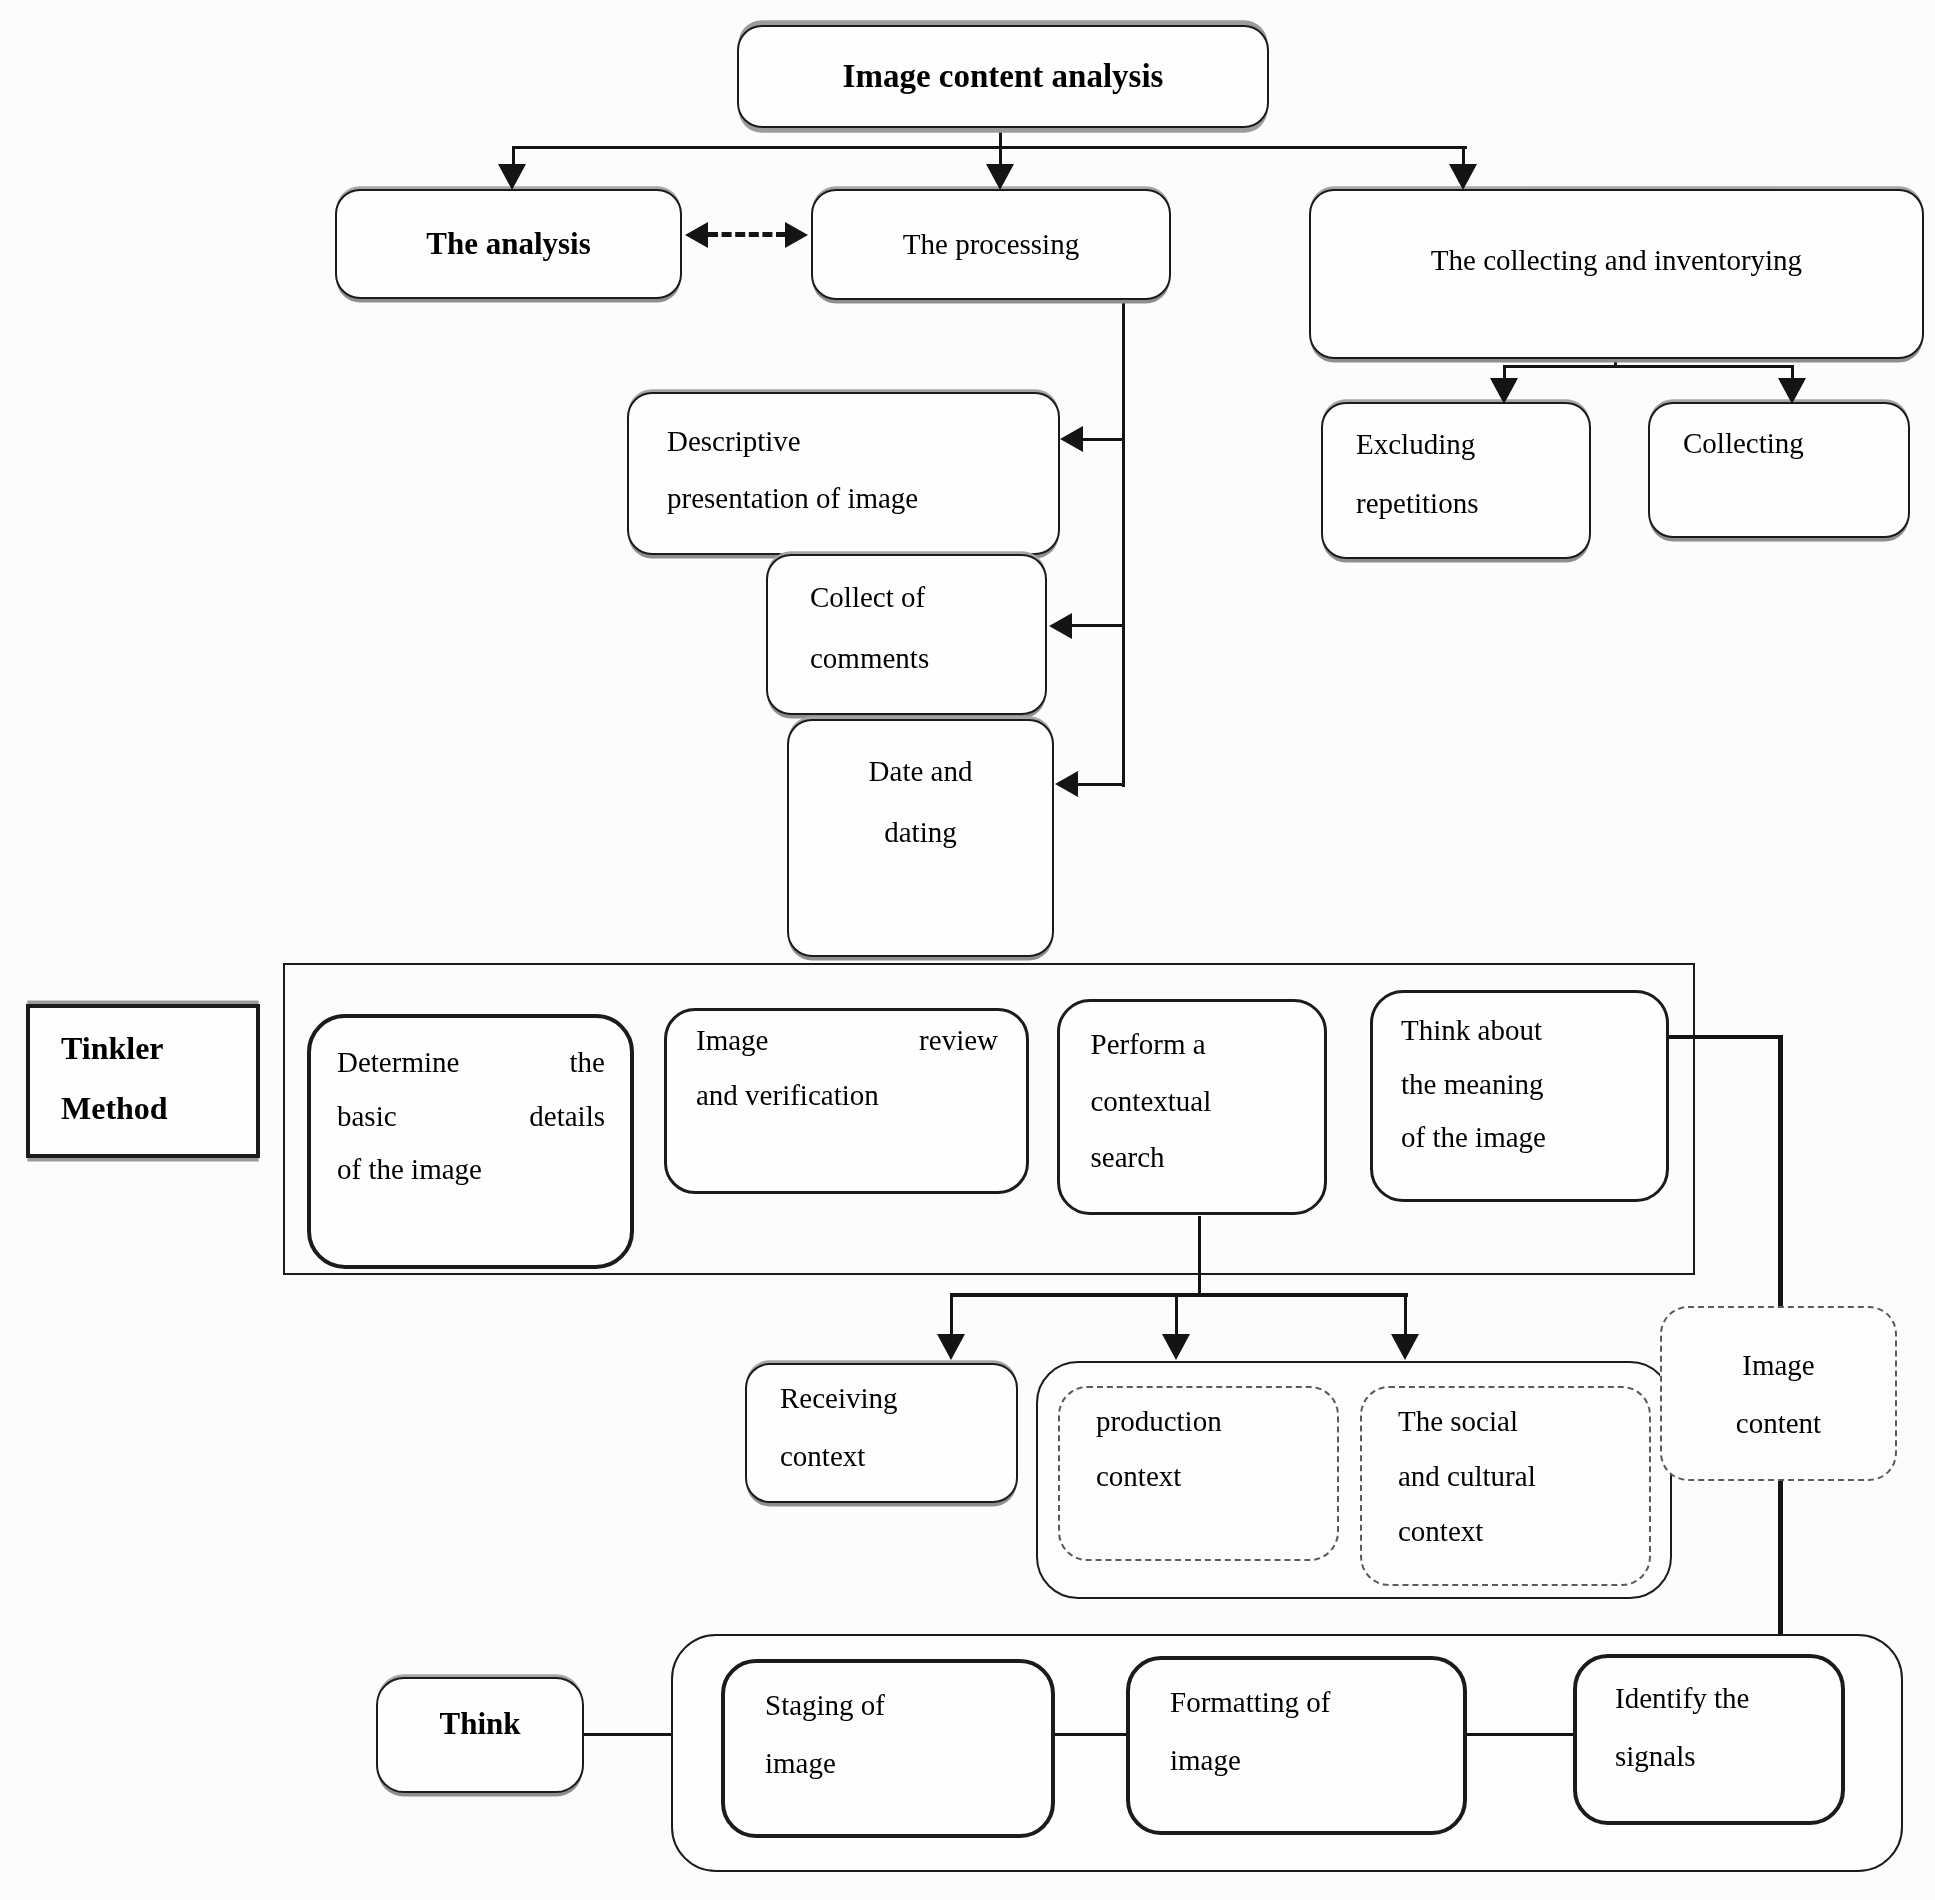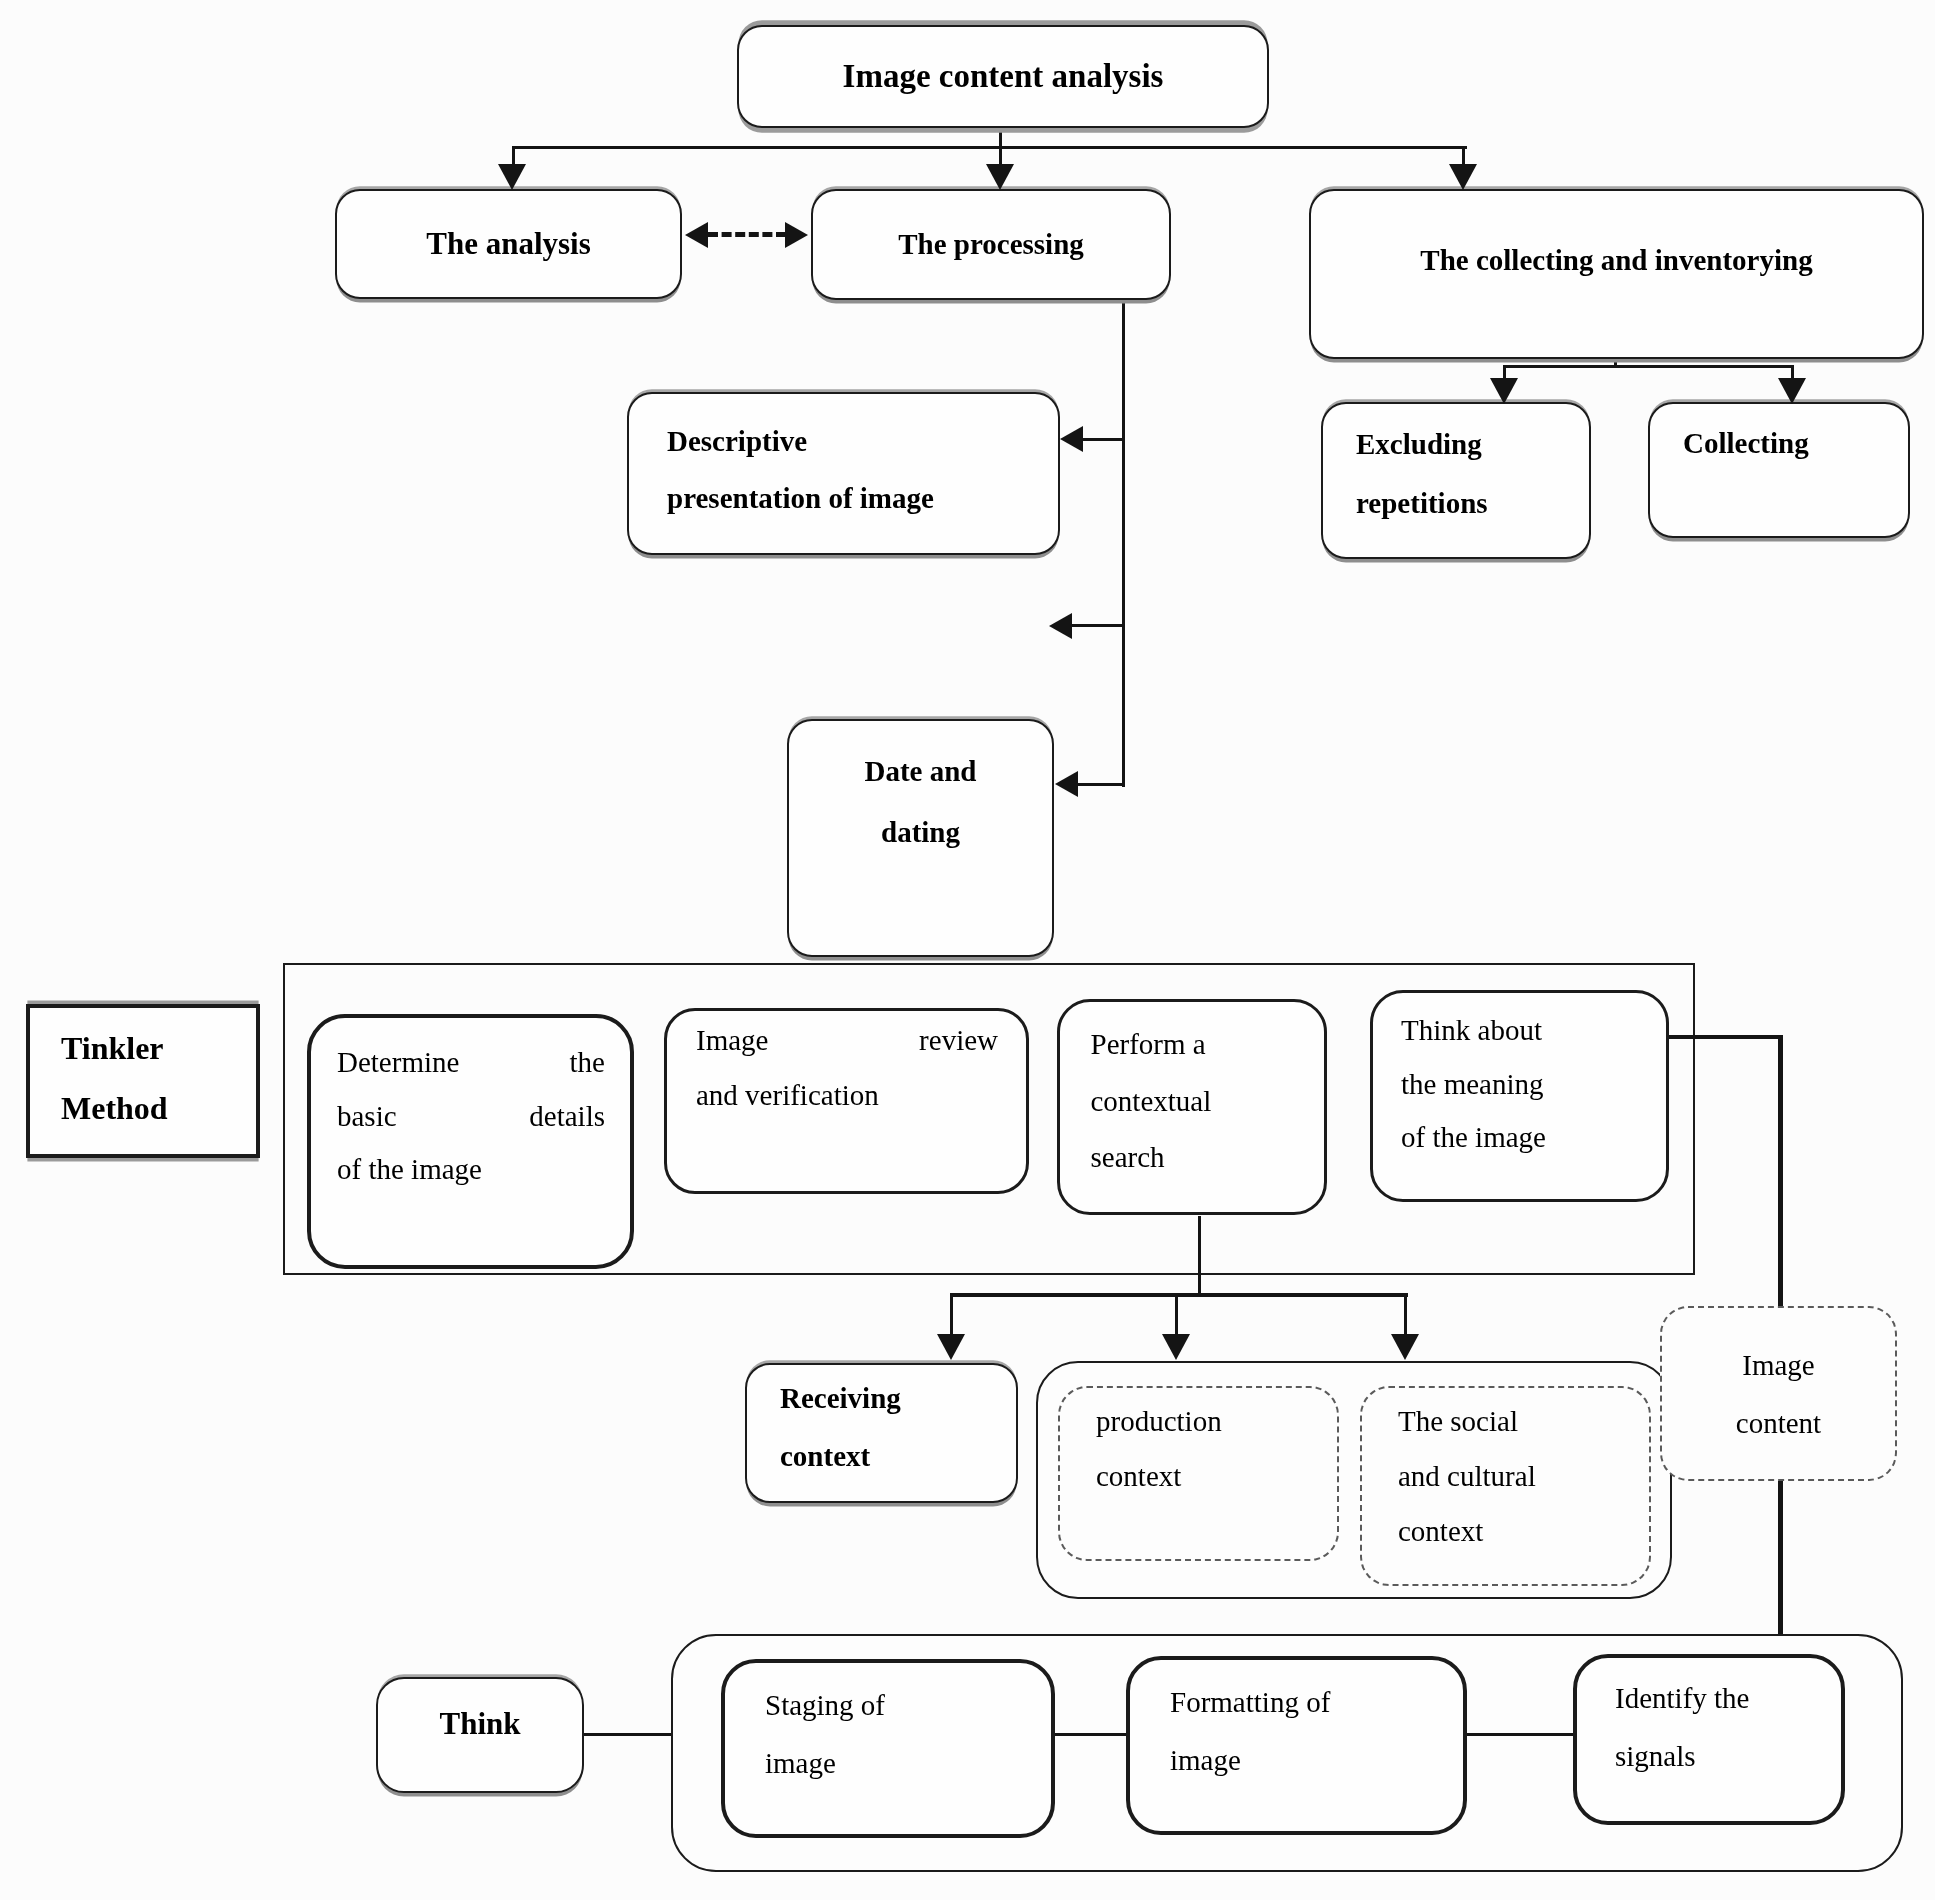--- a/index.html
+++ b/index.html
@@ -1,20 +1,20 @@
 <!DOCTYPE html>
 <html style="font-size:11px"><head>
 <meta charset="utf-8">
 <style>
   html,body{margin:0;padding:0;background:#ffffff;}
   #stage{position:relative;width:1936px;height:1900px;background:#fcfcfc;overflow:hidden;
          font-family:"Liberation Serif", serif;color:#000;}
   .box{position:absolute;box-sizing:border-box;background:#fefefe;border:2.8px solid #1b1b1b;
        border-radius:25px;font-size:29px;line-height:1.95;z-index:2;}
-  .shadow{box-shadow:0 -4.2px 0 -1.4px #a6a6a6, 0 4.9px 0 -1.4px #8e8e8e;font-weight:bold;}
+  .shadow{box-shadow:0 -4.2px 0 -1.4px #a6a6a6, 0 4.9px 0 -1.4px #8e8e8e;}
   .vcenter{display:flex;align-items:center;justify-content:center;text-align:center;}
   .bold{font-weight:bold;}
   .sq{border-radius:0;}
   .thick{border-width:4.2px;}
   .dashedbox{border:2.8px dashed #5a5a5a;background:#fdfdfd;}
   .container{position:absolute;box-sizing:border-box;background:transparent;border:2.8px solid #1b1b1b;z-index:1;}
   .ln{display:block;}
   .just{text-align:justify;text-align-last:justify;}
   .hl,.vl{position:absolute;background:#141414;z-index:1;}
   .arr{position:absolute;width:0;height:0;z-index:3;}
@@ -63,20 +63,24 @@
   <div class="hl" style="left:1072px;top:624px;width:51px;height:2.8px;"></div>
   <div class="arr left" style="left:1049px;top:613px;"></div>
   <div class="hl" style="left:1078px;top:783px;width:46px;height:2.8px;"></div>
   <div class="arr left" style="left:1055px;top:771px;"></div>
 
   <div class="box shadow" style="left:627px;top:392px;width:433px;height:163px;padding:19.4px 21px 0 38px;">
     <span class="ln">Descriptive</span>
     <span class="ln">presentation of image</span>
   </div>
 
+  <div class="box shadow" style="left:766px;top:554px;width:281px;height:161px;padding:11px 14px 0 42px;line-height:2.1;">
+    <span class="ln">Collect of</span>
+    <span class="ln">comments</span>
+  </div>
 
   <div class="box shadow" style="left:787px;top:719px;width:267px;height:238px;padding-top:20px;text-align:center;line-height:2.1;">
     <span class="ln">Date and</span>
     <span class="ln">dating</span>
   </div>
 
   <div class="vl" style="left:1614px;top:323px;width:2.8px;height:43px;"></div>
   <div class="hl" style="left:1503px;top:365px;width:291px;height:2.8px;"></div>
   <div class="vl" style="left:1503px;top:366px;width:2.8px;height:14px;"></div>
   <div class="arr down" style="left:1490px;top:378px;"></div>

